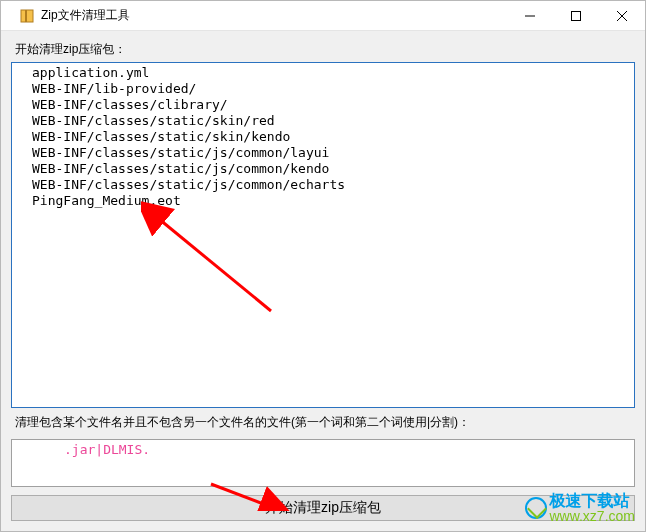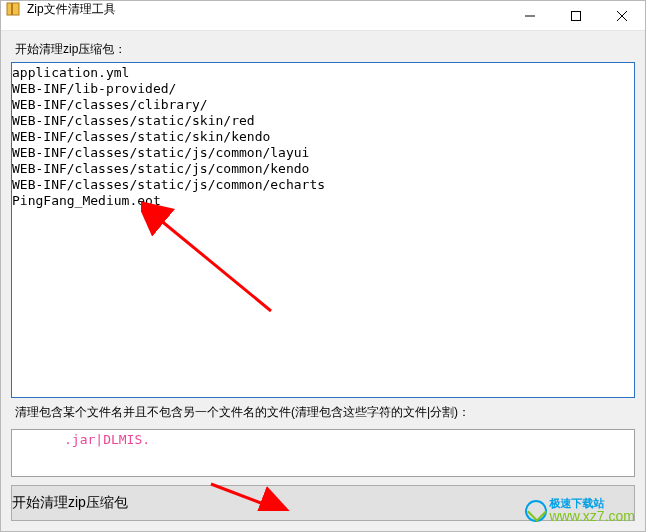--- a/index.html
+++ b/index.html
@@ -1,35 +1,35 @@
 <!DOCTYPE html>
 <html><head>
 <meta charset="utf-8">
 <style>
   * { box-sizing: border-box; margin: 0; padding: 0; }
   html, body { width: 646px; height: 532px; font-family: "Microsoft YaHei", "SimSun", sans-serif; background: #fff; overflow: hidden; }
   .window { width: 646px; height: 532px; border: 1px solid #b8b8b8; background: #fff; display: flex; flex-direction: column; position: relative; }
-  .titlebar { height: 30px; background: #fff; display: flex; padding-left: 4px; border-bottom: 1px solid #e5e5e5; }
+  .titlebar { height: 30px; background: #fff; display: flex; align-items: center; padding-left: 18px; border-bottom: 1px solid #e5e5e5; }
   .titlebar-icon { width: 16px; height: 16px; margin-right: 6px; display: inline-flex; align-items: center; justify-content: center; }
   .title-text { font-size: 12px; color: #000; flex: 1; }
   .win-controls { display: flex; height: 100%; }
   .win-btn { width: 46px; height: 100%; display: flex; align-items: center; justify-content: center; background: #fff; }
   .win-btn svg { width: 10px; height: 10px; }
   .client { flex: 1; display: flex; flex-direction: column; padding: 8px 10px 10px 10px; background: #f0f0f0; }
   .group-label { font-size: 12px; color: #000; margin: 2px 0 4px 4px; }
   .textbox1-wrap { flex: 1; border: 1px solid #2a72c0; background: #fff; position: relative; }
-  .textbox1 { width: 100%; height: 100%; resize: none; border: none; outline: none; background: transparent; font-family: "SimSun", monospace; font-size: 13px; line-height: 16px; padding: 2px 0; white-space: pre; color: #000; }
+  .textbox1 { width: 100%; height: 100%; resize: none; border: none; outline: none; background: transparent; font-family: "SimSun", monospace; font-size: 13px; line-height: 16px; padding: 2px 20px; white-space: pre; color: #000; }
   .textbox2-wrap { height: 48px; border: 1px solid #a0a0a0; background: #fff; margin-top: 4px; }
   .textbox2 { width: 100%; height: 100%; resize: none; border: none; outline: none; background: transparent; font-family: "SimSun", monospace; font-size: 13px; line-height: 16px; padding: 2px 16px; white-space: pre; color: #ec4899; margin-left: 36px; }
-  .main-btn { height: 36px; margin-top: 8px; background: #e1e1e1; border: 1px solid #adadad; font-size: 14px; font-family: "SimSun", sans-serif; display: flex; align-items: center; cursor: pointer; }
+  .main-btn { height: 26px; margin-top: 8px; background: #e1e1e1; border: 1px solid #adadad; font-size: 14px; font-family: "SimSun", sans-serif; display: flex; align-items: center; justify-content: center; cursor: pointer; }
   .watermark { position: absolute; right: 10px; bottom: 8px; display: flex; align-items: center; gap: 2px; pointer-events: none; }
   .watermark .wm-circle { width: 22px; height: 22px; border: 2px solid #00a0e9; border-radius: 50%; position: relative; }
   .watermark .wm-circle::after { content: ""; position: absolute; left: 3px; top: 3px; width: 12px; height: 12px; border-left: 2px solid #7fc41c; border-bottom: 2px solid #7fc41c; transform: rotate(-45deg); }
   .wm-text { display: flex; flex-direction: column; line-height: 1; }
-  .wm-text .cn { font-size: 11px; color: #00a0e9; font-weight: bold; }
+  .wm-text .cn { font-size: 16px; color: #00a0e9; font-weight: bold; }
   .wm-text .url { font-size: 14px; color: #7fc41c; }
   .arrow { position: absolute; pointer-events: none; }
 </style>
 </head>
 <body>
 
 <div class="window">
   <div class="titlebar">
     <span class="titlebar-icon">
       <svg viewBox="0 0 16 16">
@@ -64,21 +64,21 @@
       <textarea class="textbox1" spellcheck="false" style="">application.yml
 WEB-INF/lib-provided/
 WEB-INF/classes/clibrary/
 WEB-INF/classes/static/skin/red
 WEB-INF/classes/static/skin/kendo
 WEB-INF/classes/static/js/common/layui
 WEB-INF/classes/static/js/common/kendo
 WEB-INF/classes/static/js/common/echarts
 PingFang_Medium.eot</textarea>
     </div>
-    <div class="group-label" style="margin-top:6px;">清理包含某个文件名并且不包含另一个文件名的文件(清理包含这些字符的文件|分割)：</div>
+    <div class="group-label" style="margin-top:6px;">清理包含某个文件名并且不包含另一个文件名的文件(第一个词和第二个词使用|分割)：</div>
     <div class="textbox2-wrap">
       <textarea class="textbox2" spellcheck="false" style="">.jar|DLMIS.</textarea>
     </div>
     <div class="main-btn">
       <span>开始清理zip压缩包</span>
     </div>
   </div>
 
   <svg class="arrow" style="left:140px; top:200px; width:140px; height:120px;" viewBox="0 0 140 120">
     <defs>

